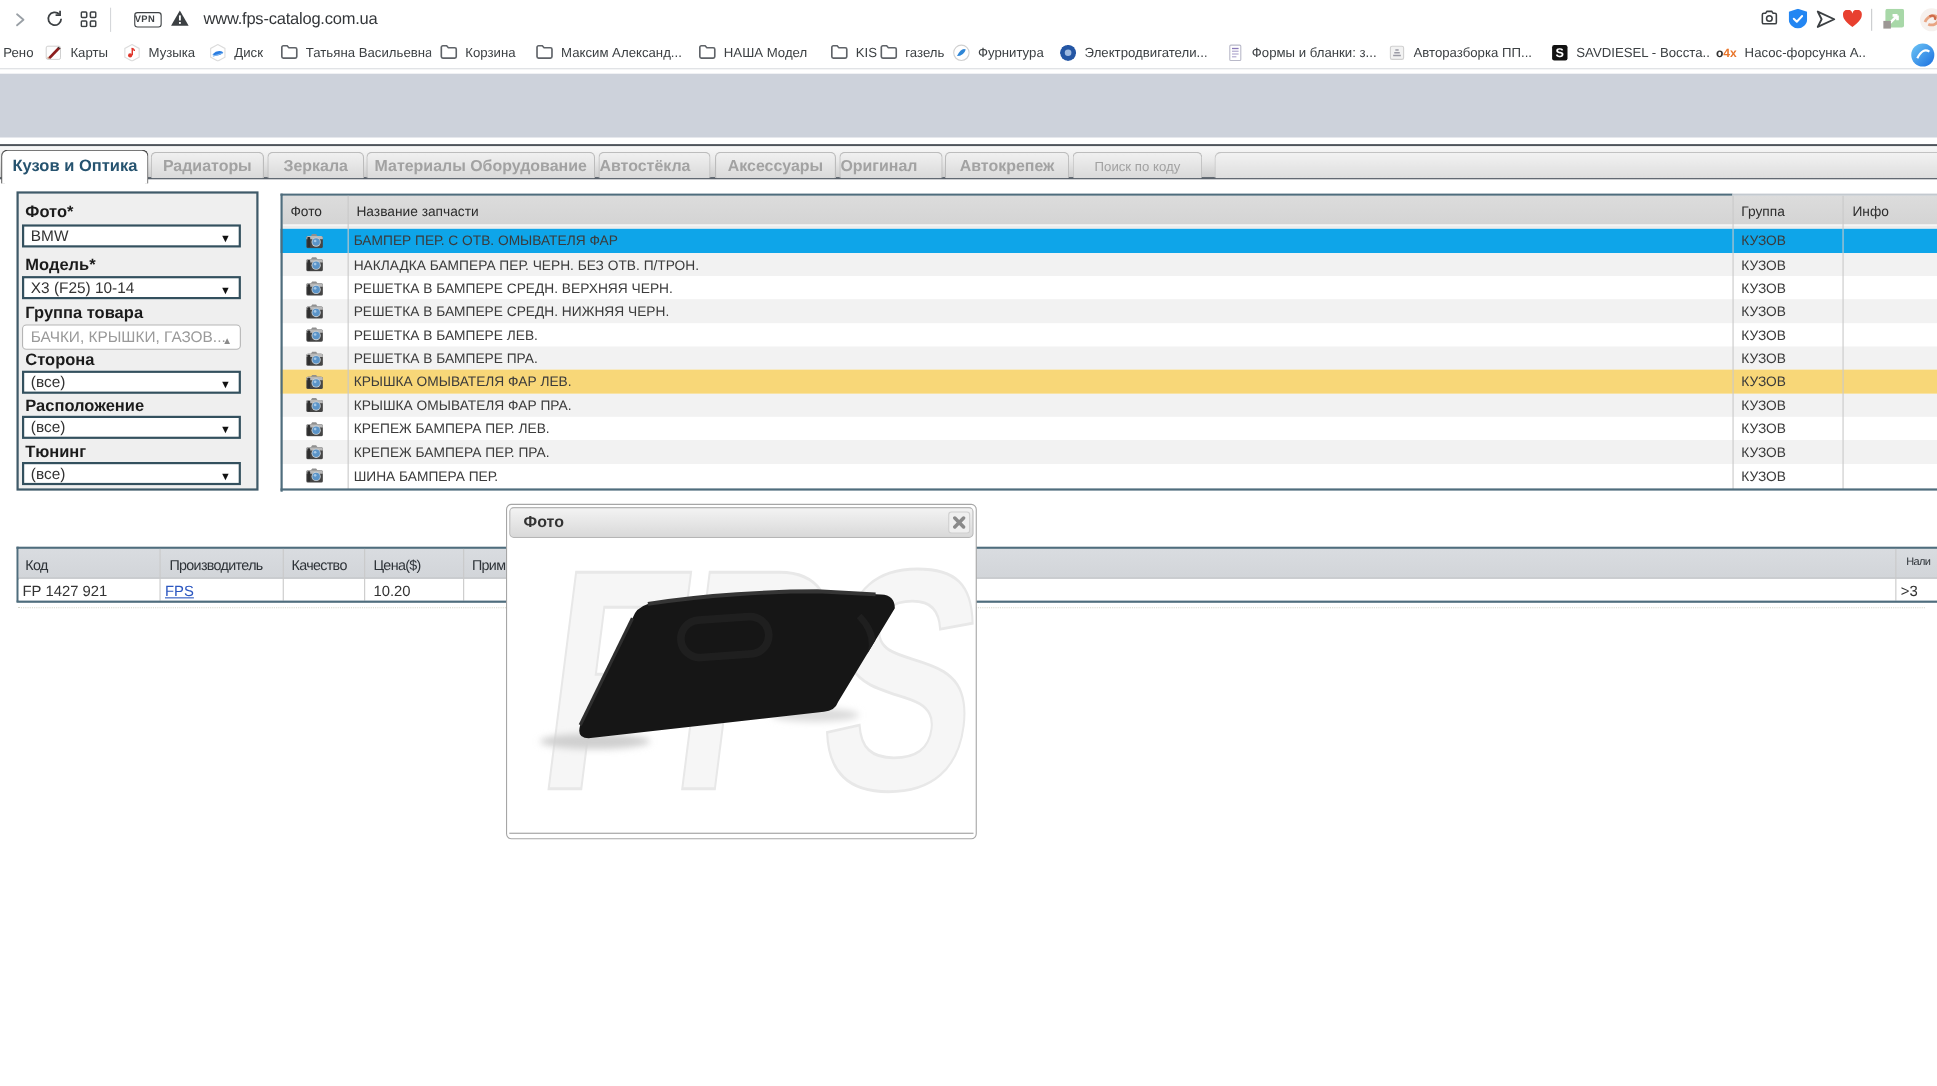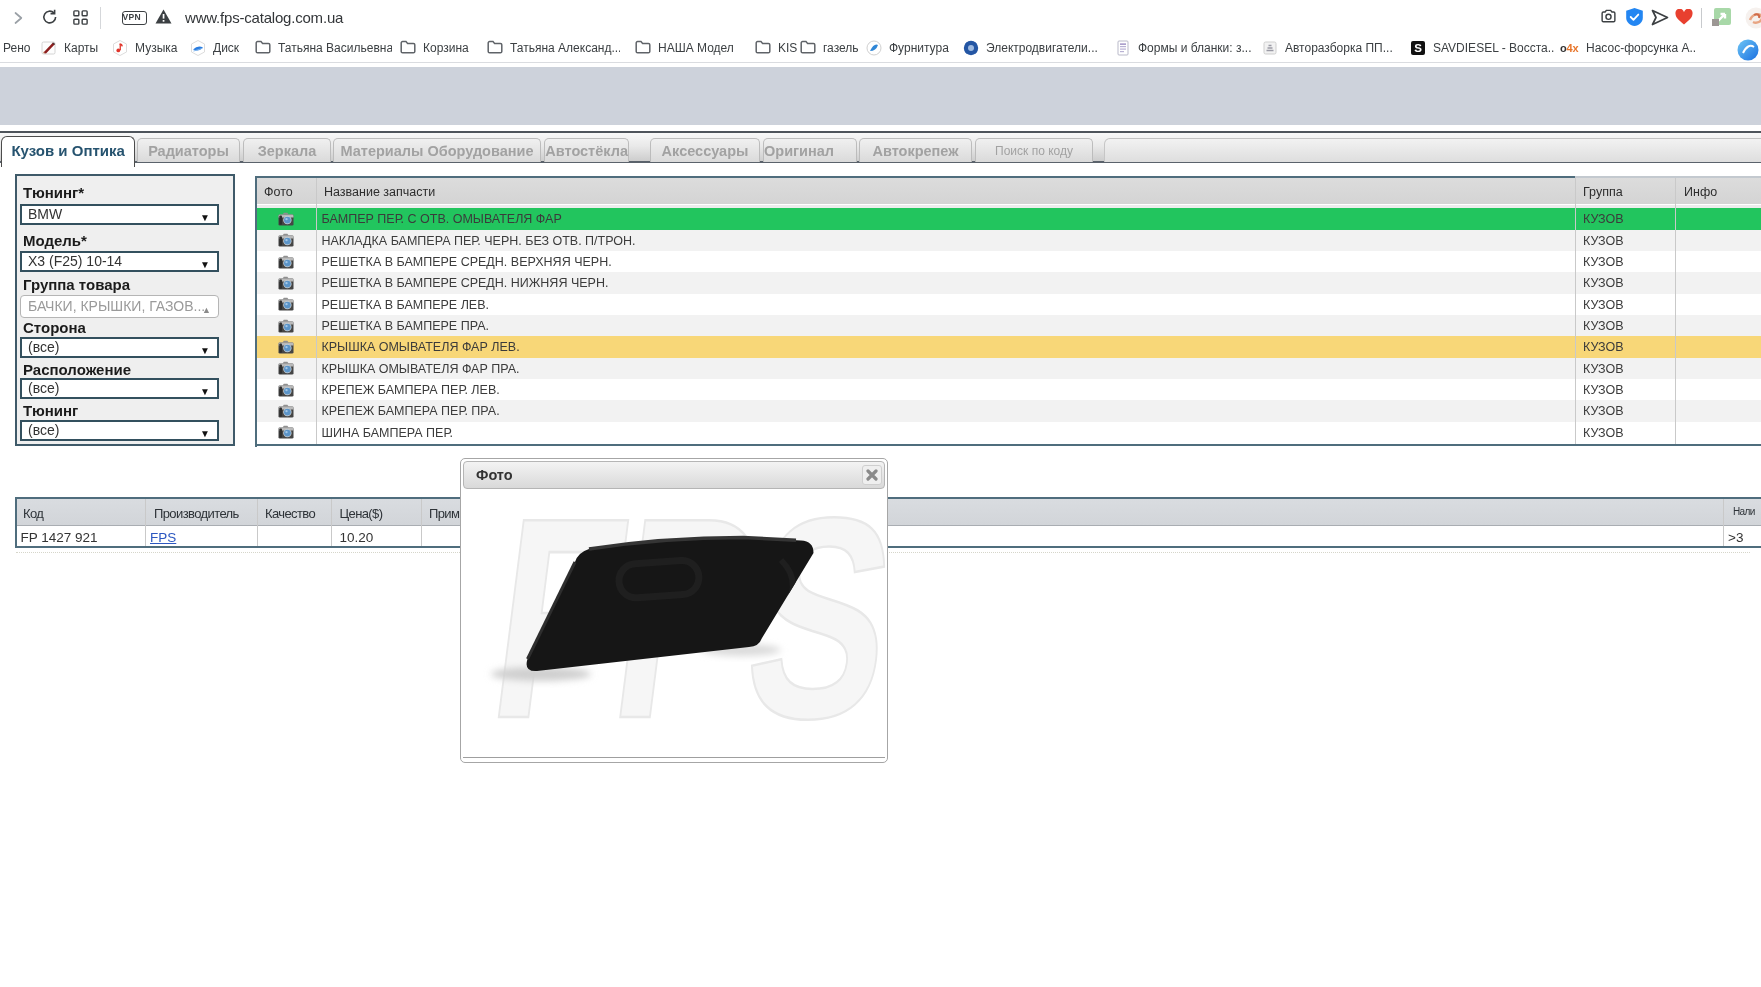--- a/index.html
+++ b/index.html
@@ -73,50 +73,50 @@
 <div class="a" style="left:0;top:62px;width:1761px;height:1px;background:#dadce0"></div>
 
 <div class="a" style="left:0;top:67px;width:1761px;height:58px;background:#cdd2db"></div>
 <div class="a" style="left:0;top:131.4px;width:1761px;height:1.4px;background:#4e545b"></div>
 
 <div class="a" style="left:0;top:132.8px;width:1761px;height:29px;background:linear-gradient(#f8f8f8,#e9e9e9 45%,#cbcbcb)"></div>
 <div class="a" style="left:0;top:161.4px;width:1761px;height:1.6px;background:#5a626b"></div>
 <div class="a" style="left:137px;top:137.6px;width:103px;height:24.5px;background:linear-gradient(#f0f0f0,#dadada);border:1px solid #bcbcbc;border-bottom:none;border-radius:5px 5px 0 0;font-size:14.5px;font-weight:bold;color:#a2a2a2;text-align:center;line-height:24px;white-space:nowrap">Радиаторы</div>
     <div class="a" style="left:243px;top:137.6px;width:88px;height:24.5px;background:linear-gradient(#f0f0f0,#dadada);border:1px solid #bcbcbc;border-bottom:none;border-radius:5px 5px 0 0;font-size:14.5px;font-weight:bold;color:#a2a2a2;text-align:center;line-height:24px;white-space:nowrap">Зеркала</div>
     <div class="a" style="left:333px;top:137.6px;width:208px;height:24.5px;background:linear-gradient(#f0f0f0,#dadada);border:1px solid #bcbcbc;border-bottom:none;border-radius:5px 5px 0 0;font-size:14.5px;font-weight:bold;color:#a2a2a2;text-align:center;line-height:24px;white-space:nowrap">Материалы Оборудование</div>
-    <div class="a" style="left:544px;top:137.6px;width:85px;height:24.5px;background:linear-gradient(#f0f0f0,#dadada);border:1px solid #bcbcbc;border-bottom:none;border-radius:5px 5px 0 0;font-size:14.5px;font-weight:bold;color:#a2a2a2;text-align:right;line-height:24px;white-space:nowrap">Автостёкла</div>
+    <div class="a" style="left:544px;top:137.6px;width:102px;height:24.5px;background:linear-gradient(#f0f0f0,#dadada);border:1px solid #bcbcbc;border-bottom:none;border-radius:5px 5px 0 0;font-size:14.5px;font-weight:bold;color:#a2a2a2;text-align:left;line-height:24px;white-space:nowrap">Автостёкла</div>
     <div class="a" style="left:650px;top:137.6px;width:110px;height:24.5px;background:linear-gradient(#f0f0f0,#dadada);border:1px solid #bcbcbc;border-bottom:none;border-radius:5px 5px 0 0;font-size:14.5px;font-weight:bold;color:#a2a2a2;text-align:center;line-height:24px;white-space:nowrap">Аксессуары</div>
     <div class="a" style="left:763px;top:137.6px;width:94px;height:24.5px;background:linear-gradient(#f0f0f0,#dadada);border:1px solid #bcbcbc;border-bottom:none;border-radius:5px 5px 0 0;font-size:14.5px;font-weight:bold;color:#a2a2a2;text-align:left;line-height:24px;white-space:nowrap">Оригинал</div>
     <div class="a" style="left:859px;top:137.6px;width:113px;height:24.5px;background:linear-gradient(#f0f0f0,#dadada);border:1px solid #bcbcbc;border-bottom:none;border-radius:5px 5px 0 0;font-size:14.5px;font-weight:bold;color:#a2a2a2;text-align:center;line-height:24px;white-space:nowrap">Автокрепеж</div>
     <div class="a" style="left:975px;top:137.6px;width:118px;height:24.5px;background:linear-gradient(#f0f0f0,#dadada);border:1px solid #bcbcbc;border-bottom:none;border-radius:5px 5px 0 0;font-size:12px;font-weight:normal;color:#a2a2a2;text-align:center;line-height:24px;white-space:nowrap">Поиск по коду</div>
     <div class="a" style="left:1104px;top:137.6px;width:657px;height:24.5px;background:linear-gradient(#f2f2f2,#dedede);border-left:1px solid #c6c6c6;border-top:1px solid #c2c2c2;border-radius:6px 0 0 0"></div>
     <div class="a" style="left:1.4px;top:135.6px;width:133.5px;height:31px;background:#fff;border:1.6px solid #4c4c4c;border-bottom:none;border-radius:6px 6px 0 0;font-size:15px;font-weight:bold;color:#26536f;text-align:center;line-height:28px">Кузов и Оптика</div>
     <div class="a" style="left:14.7px;top:174px;width:220.5px;height:271.8px;background:#efefef;border:2px solid #3f5a69"></div>
-    <div class="lbl" style="left:23px;top:183.5px">Тюнинг*</div>
+    <div class="lbl" style="left:23px;top:183.5px">Фото*</div>
     <div class="lbl" style="left:23px;top:231.5px">Модель*</div>
     <div class="lbl" style="left:23px;top:276px">Группа товара</div>
     <div class="lbl" style="left:23px;top:318.5px">Сторона</div>
     <div class="lbl" style="left:23px;top:360.5px">Расположение</div>
     <div class="lbl" style="left:23px;top:401.5px">Тюнинг</div>
     <div class="sel" style="top:203.8px">BMW<span class="ar">▼</span></div>
     <div class="sel" style="top:251.2px">X3 (F25) 10-14<span class="ar">▼</span></div>
     <div class="sel" style="top:336.5px">(все)<span class="ar">▼</span></div>
     <div class="sel" style="top:378.3px">(все)<span class="ar">▼</span></div>
     <div class="sel" style="top:420.2px">(все)<span class="ar">▼</span></div>
     <div class="a" style="left:20px;top:294.5px;width:199px;height:23px;background:#fff;border:1px solid #b5b5b5;border-radius:4px;font-size:14px;color:#9a9a9a;line-height:21px;padding-left:7px;white-space:nowrap;overflow:hidden"><span style="display:inline-block;max-width:177px;overflow:hidden;white-space:nowrap">БАЧКИ, КРЫШКИ, ГАЗОВ...</span><span style="position:absolute;right:7px;top:4px;font-size:9px;color:#8a8a8a">▲</span></div>
     <div class="a" style="left:254.8px;top:176.4px;width:1320.6px;height:1.8px;background:#4f6d7d"></div>
     <div class="a" style="left:1575.4px;top:176.4px;width:185.6px;height:1.8px;background:#c3c9cf"></div>
     <div class="a" style="left:254.8px;top:176.4px;width:2px;height:270.6px;background:#4f6d7d;z-index:5"></div>
     <div class="a" style="left:256.8px;top:178.2px;width:1504.2px;height:26.3px;background:linear-gradient(#dcdcdc,#d4d4d4)"></div>
     <div class="th" style="left:264px;top:184.5px">Фото</div>
     <div class="th" style="left:324px;top:184.5px">Название запчасти</div>
     <div class="th" style="left:1583px;top:184.5px">Группа</div>
     <div class="th" style="left:1684px;top:184.5px">Инфо</div>
     <div class="a" style="left:256.8px;top:204.5px;width:1504.2px;height:3.8px;background:#ececec"></div>
-    <div class="row" style="top:208.3px;background:#22c55e">
+    <div class="row" style="top:208.3px;background:#0ea5e9">
       <svg class="cam" width="16" height="14" viewBox="0 0 16 14">
         <rect x="0.5" y="2.6" width="15" height="11" rx="1.4" fill="#454545"></rect>
         <path d="M0.5 4 a1.4 1.4 0 0 1 1.4-1.4 h12.2 a1.4 1.4 0 0 1 1.4 1.4 v1.6 h-15 z" fill="#b9b9b9"></path>
         <path d="M4.6 2.6 l1.2-1.8 h3.6 l1.2 1.8 z" fill="#8f8f8f"></path>
         <rect x="1.4" y="3.4" width="2.6" height="9.4" rx="0.8" fill="#2e2e2e"></rect>
         <circle cx="9.4" cy="8.1" r="4.2" fill="#c8cfd4"></circle>
         <circle cx="9.4" cy="8.1" r="3.4" fill="#5b94c8"></circle>
         <circle cx="8.5" cy="7.1" r="1.2" fill="#a5c8e8"></circle>
       </svg>
       <span class="nm">БАМПЕР ПЕР. С ОТВ. ОМЫВАТЕЛЯ ФАР</span>
@@ -328,21 +328,21 @@
         <path d="M3.5 11 Q8 10 12.5 8.2" stroke="#7db4ed" stroke-width="1" fill="none"></path>
       </svg><span>Диск</span></div>
     <div class="bm" style="left:255px"><svg width="16" height="14" viewBox="0 0 16 14" style="margin-bottom:1px">
         <path d="M1.2 3 a1.4 1.4 0 0 1 1.4-1.4 h3.4 l1.6 1.8 h5.8 a1.4 1.4 0 0 1 1.4 1.4 v6.6 a1.4 1.4 0 0 1-1.4 1.4 h-10.8 a1.4 1.4 0 0 1-1.4-1.4 z" fill="none" stroke="#5f6368" stroke-width="1.5"></path>
       </svg><span style="display:inline-block;vertical-align:middle;max-width:114px;overflow:hidden;white-space:nowrap">Татьяна Васильевна</span></div>
     <div class="bm" style="left:400px"><svg width="16" height="14" viewBox="0 0 16 14" style="margin-bottom:1px">
         <path d="M1.2 3 a1.4 1.4 0 0 1 1.4-1.4 h3.4 l1.6 1.8 h5.8 a1.4 1.4 0 0 1 1.4 1.4 v6.6 a1.4 1.4 0 0 1-1.4 1.4 h-10.8 a1.4 1.4 0 0 1-1.4-1.4 z" fill="none" stroke="#5f6368" stroke-width="1.5"></path>
       </svg><span>Корзина</span></div>
     <div class="bm" style="left:487px"><svg width="16" height="14" viewBox="0 0 16 14" style="margin-bottom:1px">
         <path d="M1.2 3 a1.4 1.4 0 0 1 1.4-1.4 h3.4 l1.6 1.8 h5.8 a1.4 1.4 0 0 1 1.4 1.4 v6.6 a1.4 1.4 0 0 1-1.4 1.4 h-10.8 a1.4 1.4 0 0 1-1.4-1.4 z" fill="none" stroke="#5f6368" stroke-width="1.5"></path>
-      </svg><span style="display:inline-block;vertical-align:middle;max-width:110px;overflow:hidden;white-space:nowrap">Татьяна Александ...</span></div>
+      </svg><span style="display:inline-block;vertical-align:middle;max-width:110px;overflow:hidden;white-space:nowrap">Максим Александ...</span></div>
     <div class="bm" style="left:635px"><svg width="16" height="14" viewBox="0 0 16 14" style="margin-bottom:1px">
         <path d="M1.2 3 a1.4 1.4 0 0 1 1.4-1.4 h3.4 l1.6 1.8 h5.8 a1.4 1.4 0 0 1 1.4 1.4 v6.6 a1.4 1.4 0 0 1-1.4 1.4 h-10.8 a1.4 1.4 0 0 1-1.4-1.4 z" fill="none" stroke="#5f6368" stroke-width="1.5"></path>
       </svg><span style="display:inline-block;vertical-align:middle;max-width:76px;overflow:hidden;white-space:nowrap">НАША Модель</span></div>
     <div class="bm" style="left:755px"><svg width="16" height="14" viewBox="0 0 16 14" style="margin-bottom:1px">
         <path d="M1.2 3 a1.4 1.4 0 0 1 1.4-1.4 h3.4 l1.6 1.8 h5.8 a1.4 1.4 0 0 1 1.4 1.4 v6.6 a1.4 1.4 0 0 1-1.4 1.4 h-10.8 a1.4 1.4 0 0 1-1.4-1.4 z" fill="none" stroke="#5f6368" stroke-width="1.5"></path>
       </svg><span>KIS</span></div>
     <div class="bm" style="left:800px"><svg width="16" height="14" viewBox="0 0 16 14" style="margin-bottom:1px">
         <path d="M1.2 3 a1.4 1.4 0 0 1 1.4-1.4 h3.4 l1.6 1.8 h5.8 a1.4 1.4 0 0 1 1.4 1.4 v6.6 a1.4 1.4 0 0 1-1.4 1.4 h-10.8 a1.4 1.4 0 0 1-1.4-1.4 z" fill="none" stroke="#5f6368" stroke-width="1.5"></path>
       </svg><span>газель</span></div>
     <div class="bm" style="left:866px"><svg width="16" height="16" viewBox="0 0 16 16">

